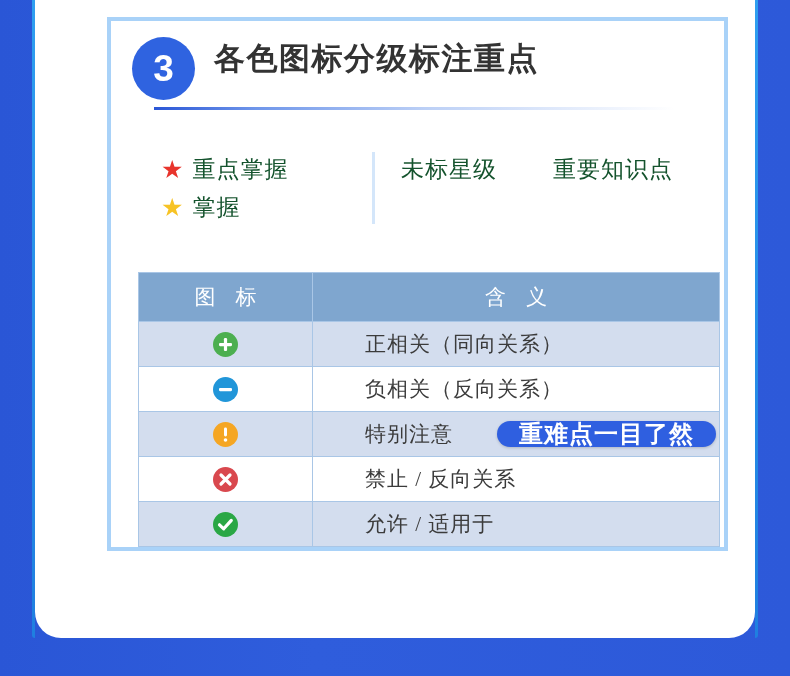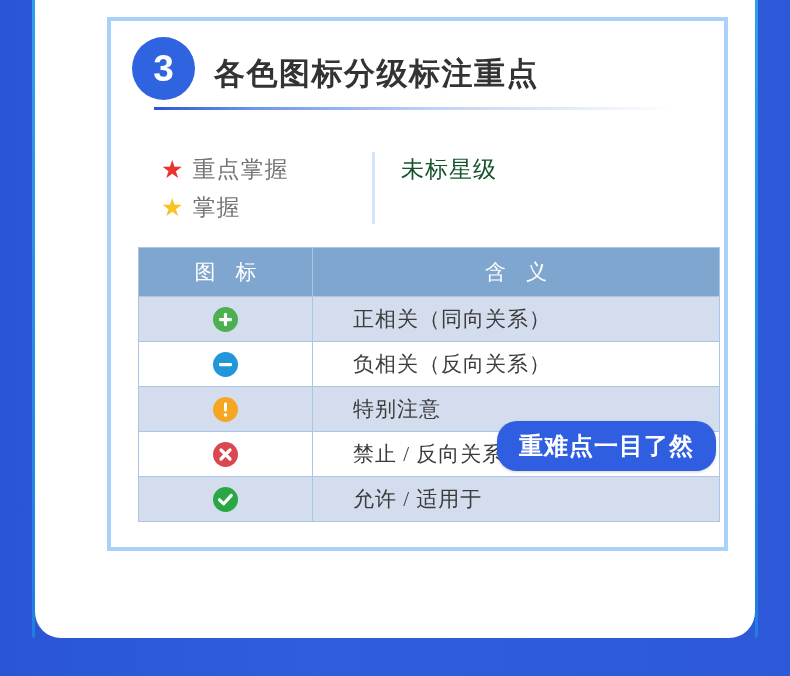--- a/index.html
+++ b/index.html
@@ -52,58 +52,59 @@
   #num-badge{
     position:absolute;left:0;top:0;
     width:63px;height:63px;border-radius:50%;
     background:#2f63e0;
     color:#fff;
     font-size:37px;font-weight:bold;
     display:flex;align-items:center;justify-content:center;
     letter-spacing:0;
   }
   #header-title{
-    position:absolute;left:82px;top:16px;
+    position:absolute;left:82px;top:1px;
     font-size:31px;font-weight:bold;color:#333333;
     letter-spacing:1.5px;
     white-space:nowrap;
   }
   #title-rule{
     position:absolute;left:22px;top:70px;width:566px;height:3px;
     background:linear-gradient(90deg,#2a56d6 0%,#6f96ea 18%,#bcd0f6 48%,#ffffff 92%);
   }
 
   
   #legend{
     position:absolute;left:126px;top:164px;width:560px;height:76px;
   }
   .legend-col{position:absolute;top:0;}
   .legend-row{height:38px;display:flex;align-items:center;white-space:nowrap;}
   .star{font-size:25px;line-height:1;margin-right:9px;display:inline-block;}
   .star.red{color:#e8342c;}
   .star.yellow{color:#f7c325;}
-  .legend-text{font-size:23px;color:#737373;letter-spacing:1px;}
+  .legend-text{font-size:23px;color:#14532d;letter-spacing:1px;}
   .legend-text.blue{color:#14532d;}
   #legend-divider{
     position:absolute;left:211px;top:2px;width:3px;height:72px;
     background:#d4e6fa;
   }
   #legend-col1{left:0;}
   #legend-col2{left:240px;}
   #legend-col3{left:392px;}
 
   
   #table-wrap{
     position:absolute;left:103px;top:261px;
     width:581px;
   }
   table{
     border-collapse:collapse;
     width:581px;
     table-layout:fixed;
+    margin-top:25px;
   }
   th,td{
     border:1px solid #a9c6e6;
     padding:0;
     height:44px;
     vertical-align:middle;
   }
   thead th{
     background:#7fa6cf;
     color:#ffffff;
@@ -114,38 +115,38 @@
     height:48px;
   }
   col.c-icon{width:174px;}
   col.c-mean{width:407px;}
   tbody tr:nth-child(odd) td{background:#d3ddee;}
   tbody tr:nth-child(even) td{background:#ffffff;}
   td.icon-cell{text-align:center;}
   td.mean-cell{
     font-family:"Liberation Serif","DejaVu Serif",serif;
     font-size:21px;color:#3b3b3b;
-    padding-left:40px;
+    padding-left:52px;
     letter-spacing:1px;
   }
   .ico{
     display:inline-block;width:25px;height:25px;border-radius:50%;
     position:relative;vertical-align:middle;
   }
   .ico svg{display:block;width:25px;height:25px;}
   .ico.green{background:#4caf50;}
   .ico.blue{background:#2196d9;}
   .ico.orange{background:#f5a623;}
   .ico.red{background:#d9484e;}
   .ico.green2{background:#2aa745;}
 
   
   #pill{
     position:absolute;left:462px;top:435px;
-    height:26px;padding:12px 22px;
+    height:26px;padding:0 22px;
     background:#2f5fe0;
     border-radius:20px;
     color:#ffffff;
     font-size:24px;font-weight:bold;
     display:flex;align-items:center;
     letter-spacing:1px;
     white-space:nowrap;
     box-shadow:0 1px 3px rgba(0,0,0,.18);
   }
 </style>
@@ -177,20 +178,23 @@
         </div>
       </div>
 
       <div class="legend-col" id="legend-col2">
         <div class="legend-row">
           <span class="legend-text blue">未标星级</span>
         </div>
       </div>
 
       <div class="legend-col" id="legend-col3">
+        <div class="legend-row">
+          <span class="legend-text">重要知识点</span>
+        </div>
       </div>
     </div>
 
     <div id="table-wrap">
       <table>
         <colgroup>
             <col class="c-icon">
             <col class="c-mean">
           </colgroup>
         <thead>

